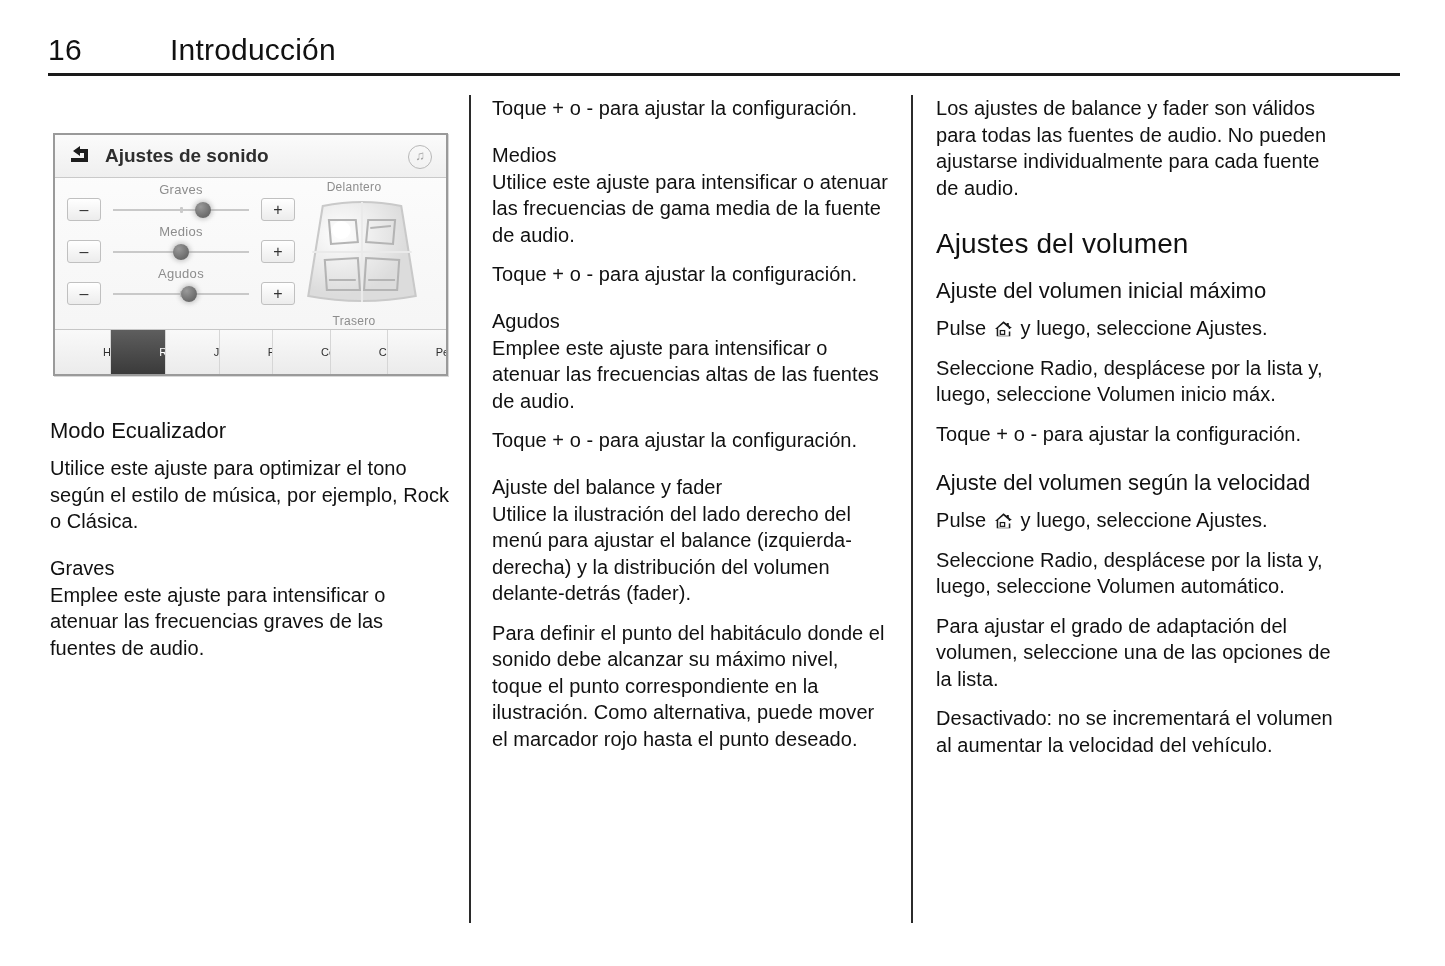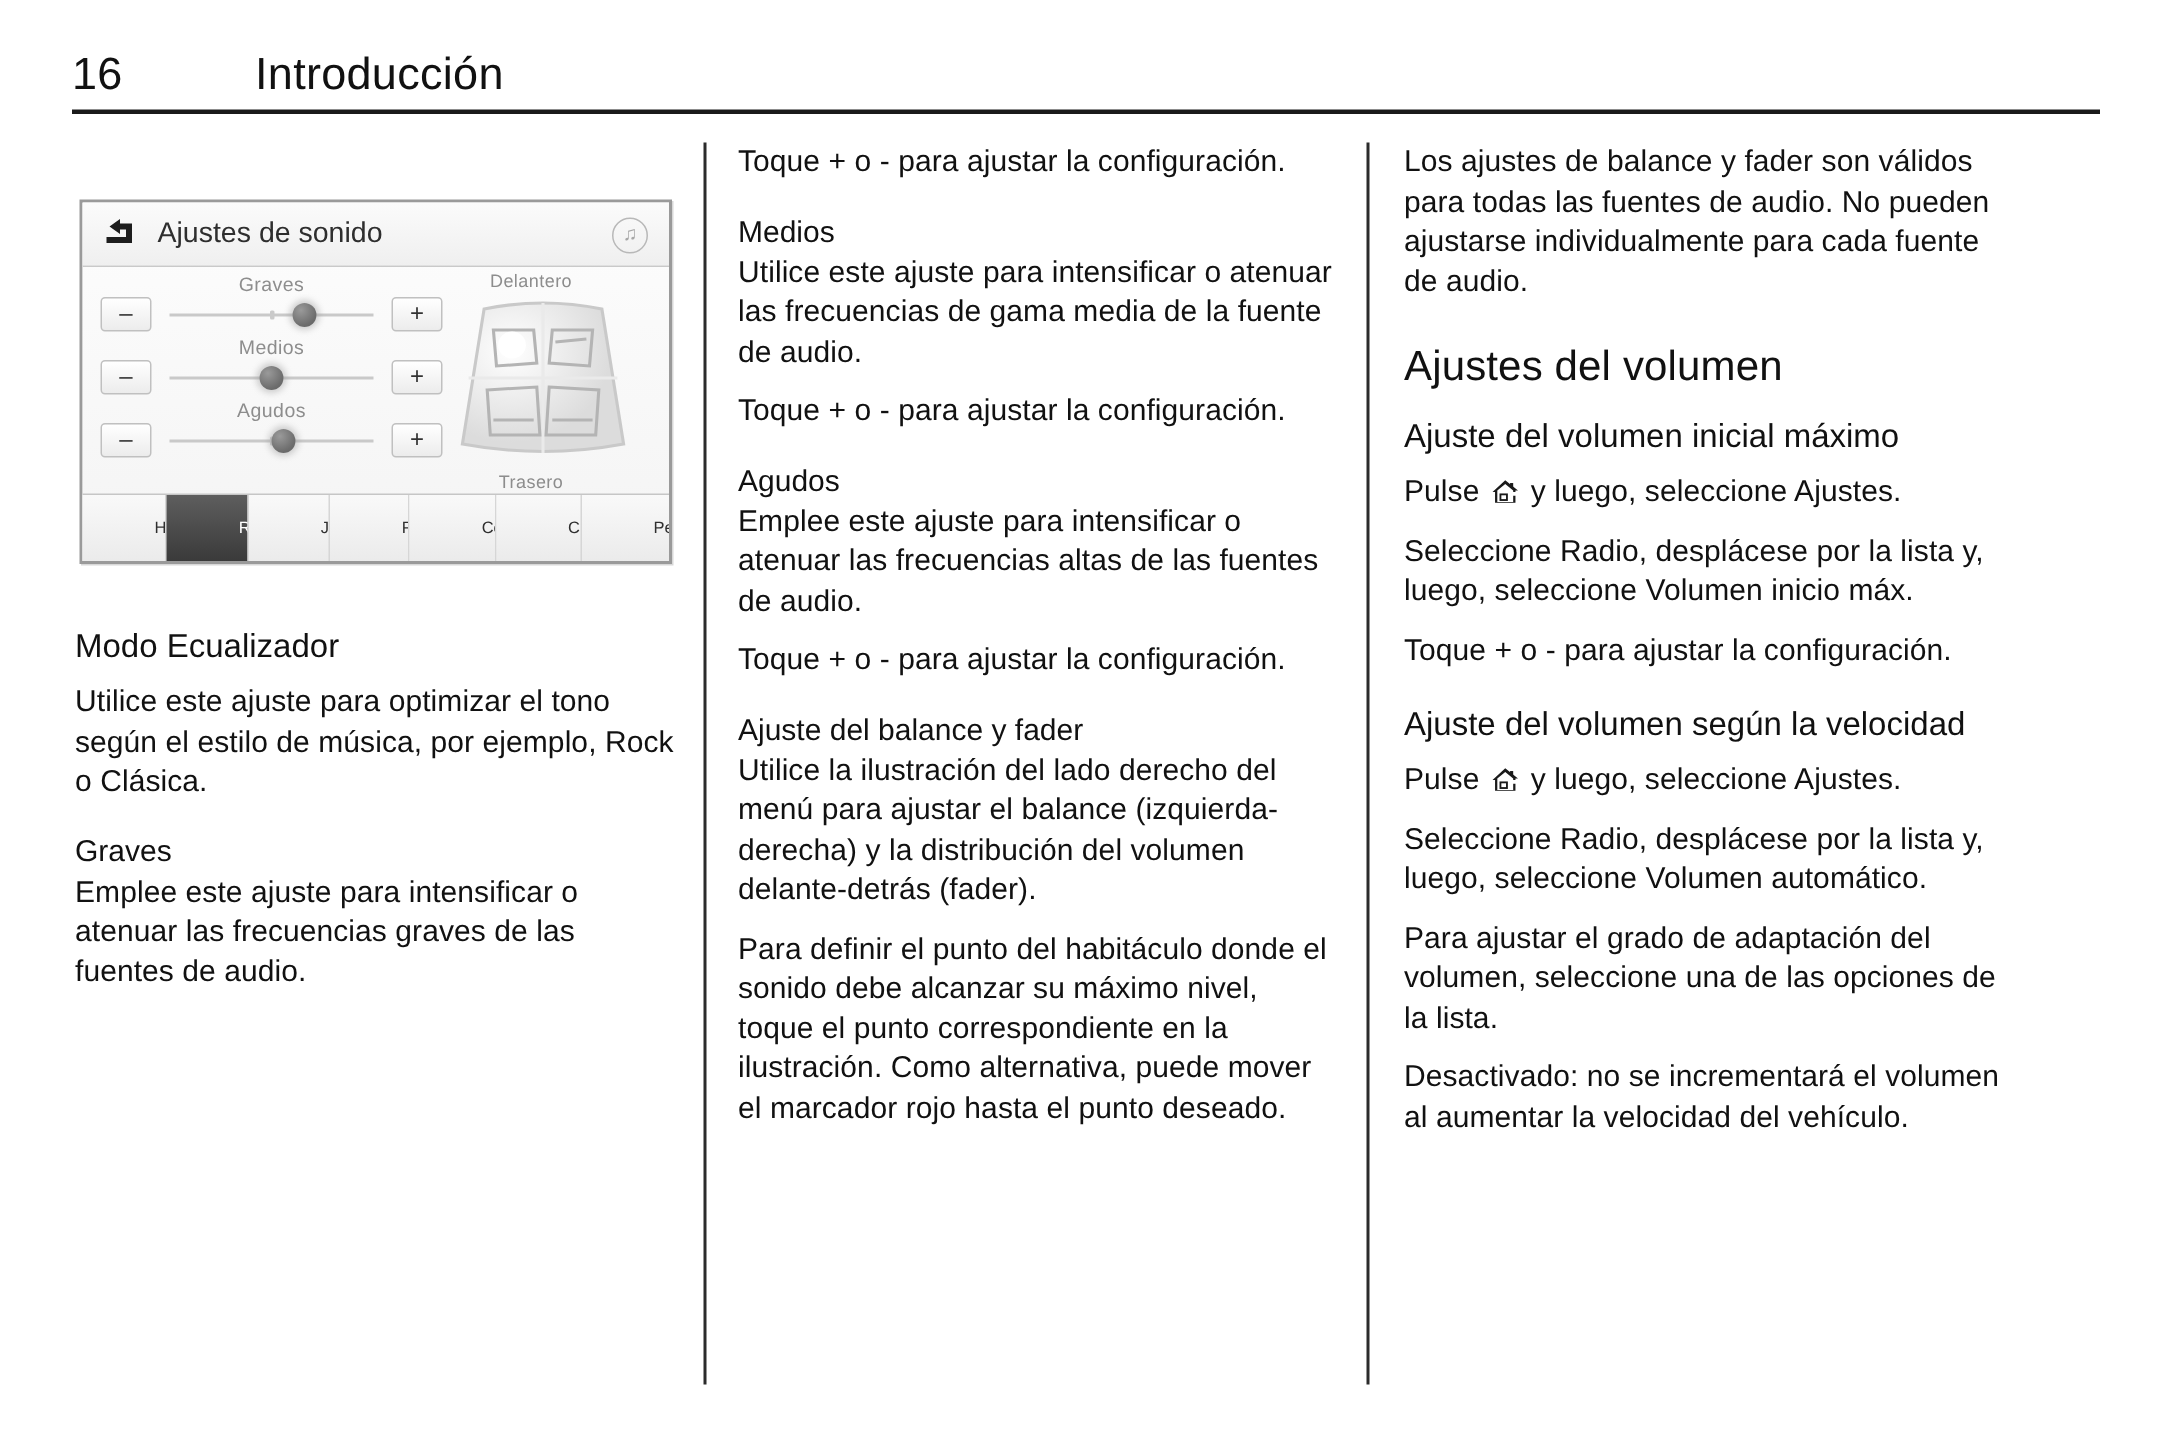--- a/index.html
+++ b/index.html
@@ -152,21 +152,21 @@
     width: 24px;
     height: 22px;
   }
   .screen-title {
     position: absolute;
     left: 50px;
     top: 8px;
     font-size: 19px;
     line-height: 26px;
     color: #2e2e2e;
-    font-weight: 400;
+    font-weight: 700;
   }
   .note-icon {
     position: absolute;
     right: 14px;
     top: 10px;
     width: 22px;
     height: 22px;
     border: 1.5px solid #b8b8b8;
     border-radius: 50%;
     color: #a6a6a6;

